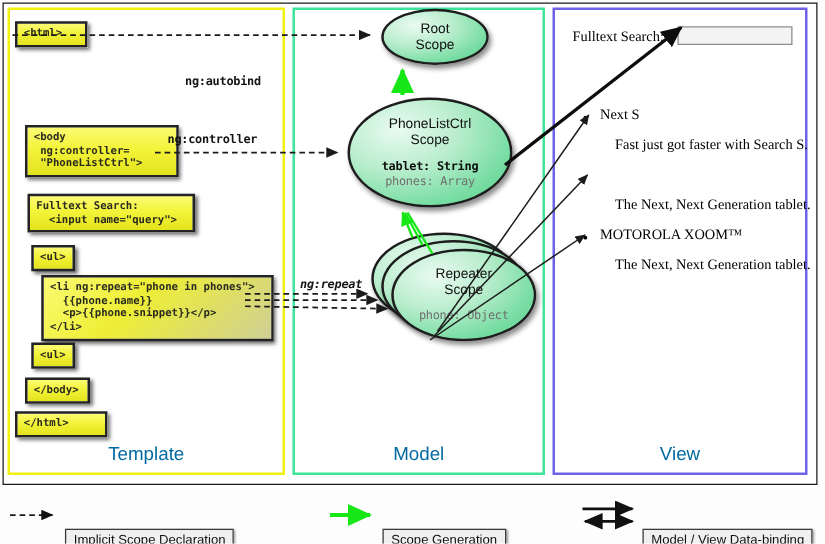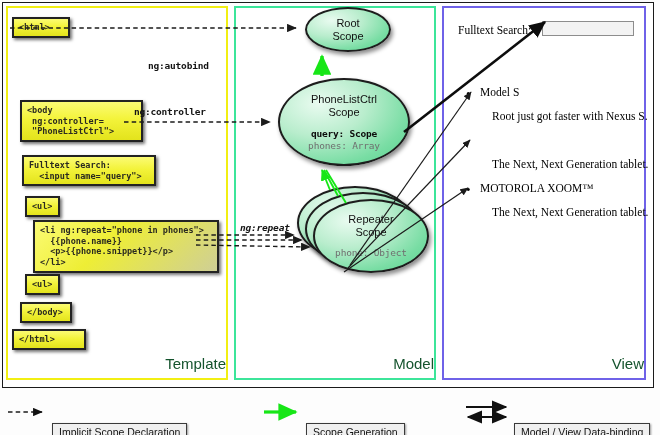--- a/index.html
+++ b/index.html
@@ -23,22 +23,22 @@
   .col{
     position:absolute;top:6px;height:374px;
     box-sizing:border-box;
     background:#ffffff;
   }
   #col-template{left:6px;width:222px;border:2px solid #f2ef13;}
   #col-model{left:234px;width:202px;border:2px solid #3ce59a;}
   #col-view{left:442px;width:204px;border:2px solid #6f62e8;}
   .col-label{
     position:absolute;bottom:6px;left:0;right:0;
-    text-align:right;
-    font-size:15px;color:#14532d;
+    text-align:center;
+    font-size:15px;color:#0369a1;
     font-family:"Liberation Sans", sans-serif;
   }
 
   
   .codebox{
     position:absolute;
     background:linear-gradient(180deg,#fbfb74 0%,#f3f33a 45%,#e3e31c 100%);
     border:2px solid #232323;
     box-shadow:2px 2px 3px rgba(0,0,0,.55);
     font-family:"DejaVu Sans Mono", monospace;
@@ -154,43 +154,43 @@
   </div>
 
   <div class="ellipse" style="left:305px;top:7px;width:86px;height:45px;">
     <div class="ttl" style="padding-top:8px;white-space:pre;">Root
 Scope</div>
   </div>
 
   <div class="ellipse" style="left:278px;top:78px;width:132px;height:88px;">
     <div class="ttl" style="padding-top:13px;white-space:pre;">PhoneListCtrl
 Scope</div>
-    <div class="prop b" style="margin-top:9px;">query: Scope</div>
+    <div class="prop b" style="margin-top:9px;">tablet: String</div>
     <div class="prop g">phones: Array</div>
   </div>
 
   <div class="ellipse" style="left:297px;top:186px;width:116px;height:74px;"></div>
   <div class="ellipse" style="left:305px;top:192px;width:116px;height:74px;"></div>
   <div class="ellipse" style="left:313px;top:199px;width:116px;height:74px;">
     <div class="ttl" style="padding-top:12px;white-space:pre;">Repeater
 Scope</div>
     <div class="prop g" style="margin-top:8px;">phone: Object</div>
   </div>
 
   <div class="col" id="col-view">
     <div class="col-label">View</div>
 
     <div class="view-serif" id="view-search-label">Fulltext Search:</div>
     <div id="view-search-input"></div>
 
     <div class="view-serif view-item" style="top:78px;">
       <span class="bul">•</span>
-      <span>Model S</span>
+      <span>Next S</span>
     </div>
-    <div class="view-serif view-snip" style="top:102px;">Root just got faster with Nexus S.</div>
+    <div class="view-serif view-snip" style="top:102px;">Fast just got faster with Search S.</div>
 
     <div class="view-serif view-snip" style="top:150px;">The Next, Next Generation tablet.</div>
 
     <div class="view-serif view-item" style="top:174px;">
       <span class="bul">•</span>
       <span>MOTOROLA XOOM™</span>
     </div>
     <div class="view-serif view-snip" style="top:198px;">The Next, Next Generation tablet.</div>
   </div>
 

